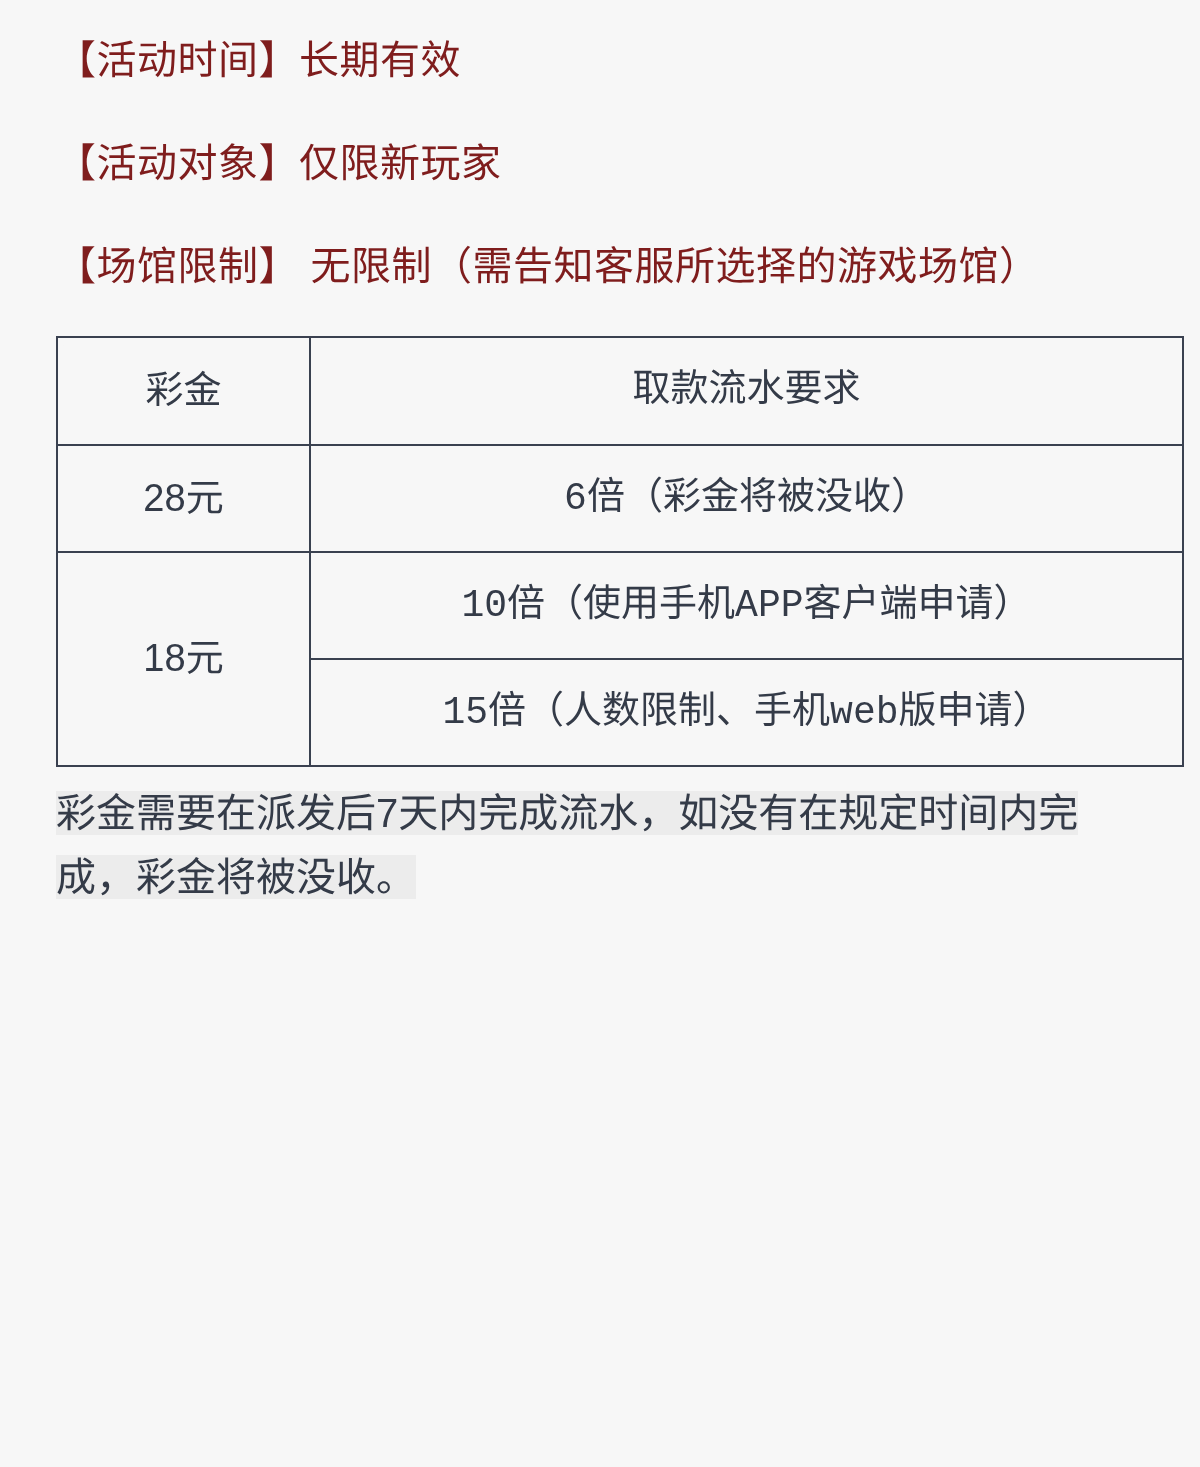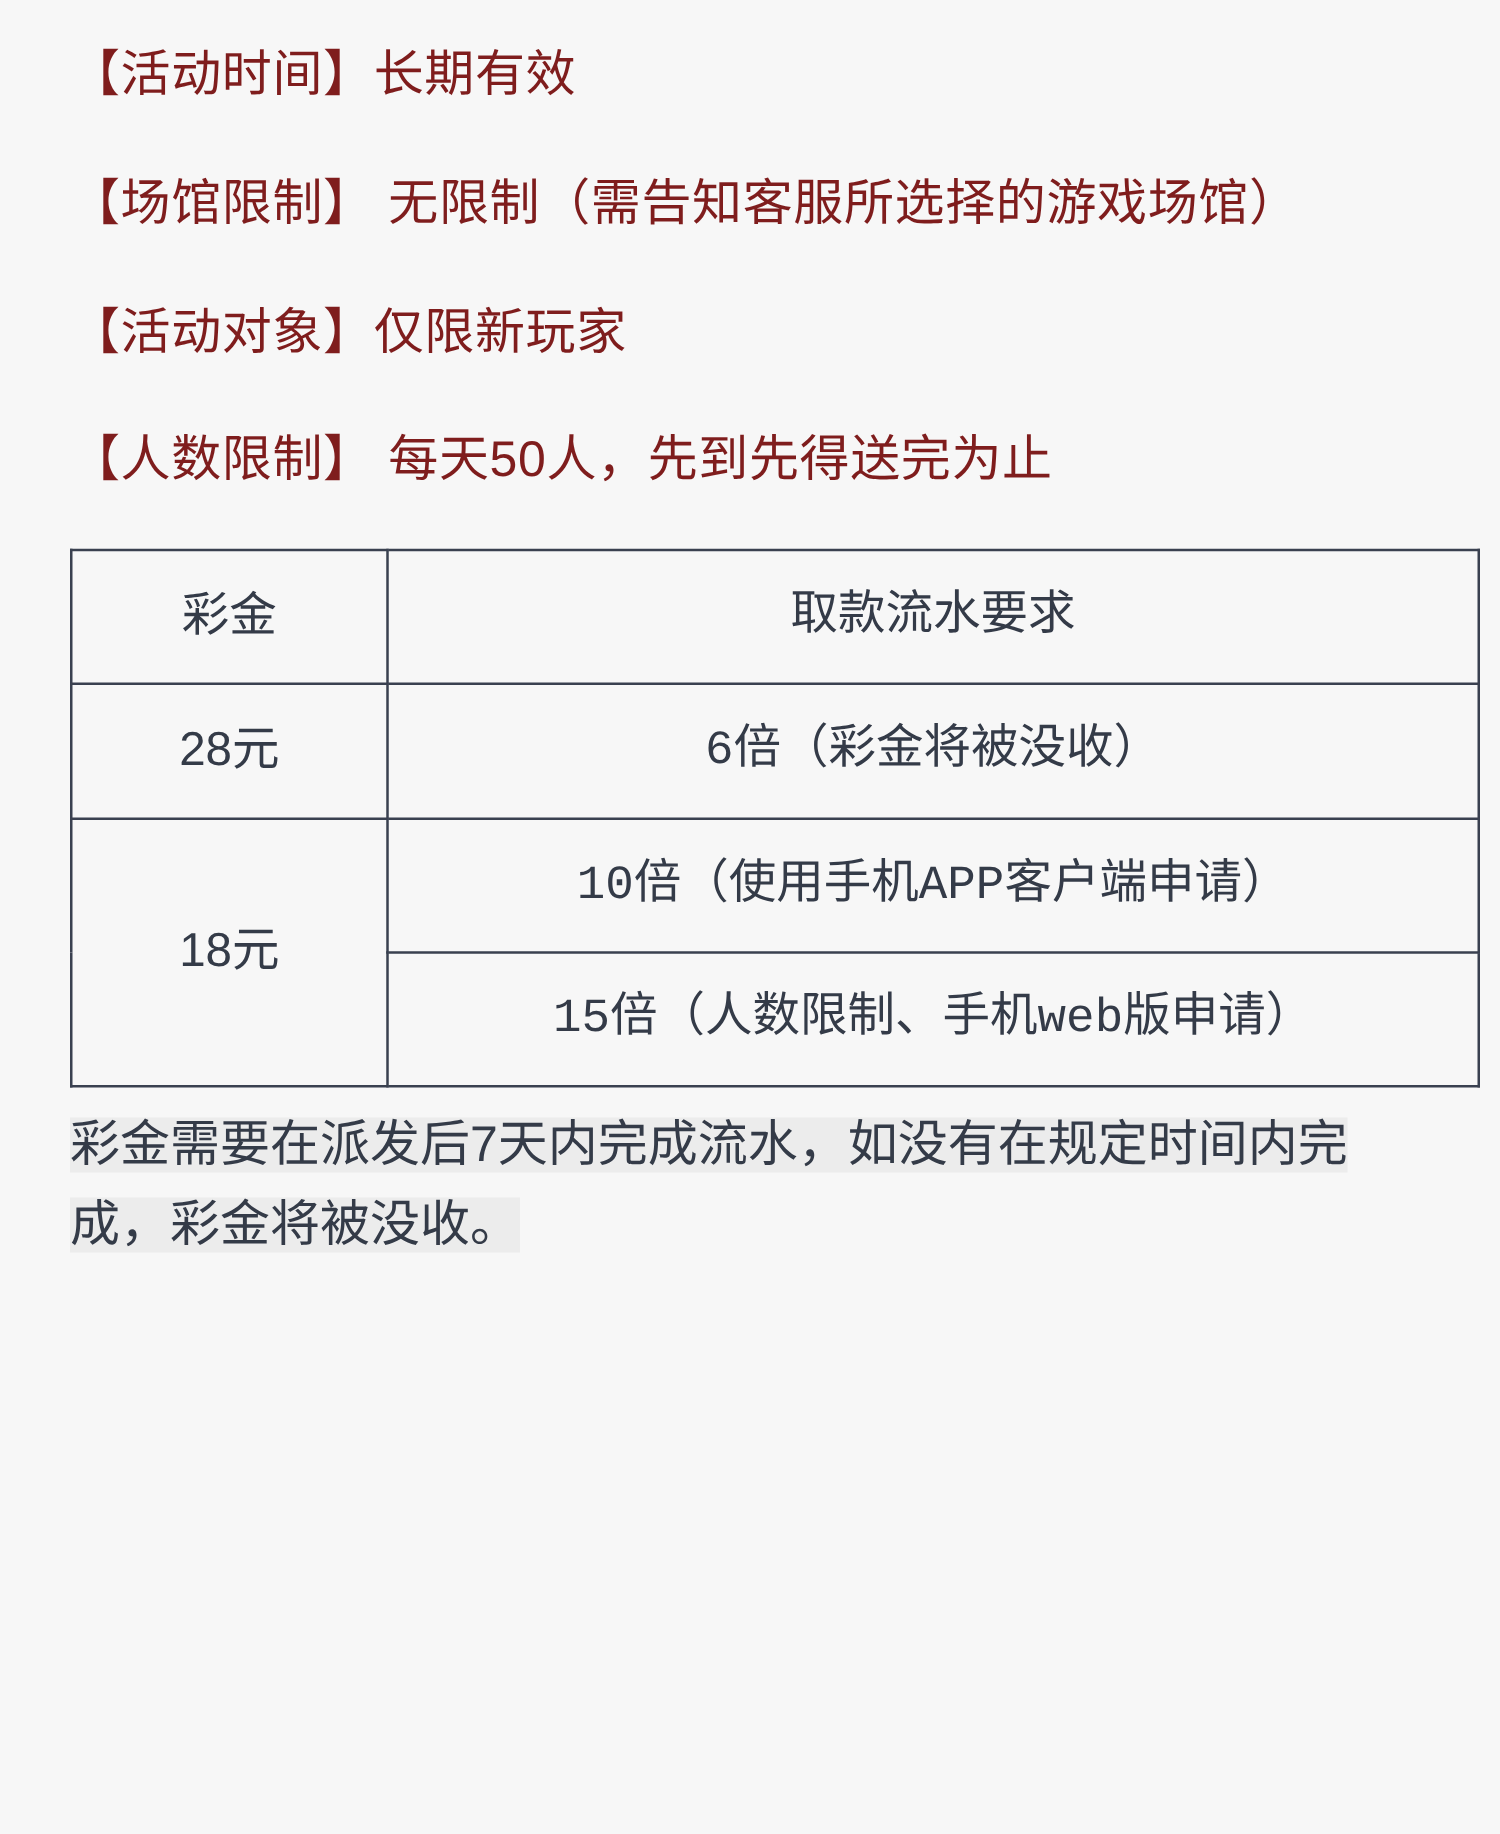--- a/index.html
+++ b/index.html
@@ -65,25 +65,24 @@
     text-align: center;
   }
 </style>
 </head>
 <body>
 
 <div class="page">
 
   <p class="para">【活动时间】长期有效</p>
 
+  <p class="para">【活动对象】仅限新玩家</p>
+
   <p class="para">【场馆限制】 无限制（需告知客服所选择的游戏场馆）</p>
 
-  <p class="para">【活动对象】仅限新玩家</p>
-
-  <p class="para">【人数限制】 每天50人，先到先得送完为止</p>
 
 
   <div class="tbl-wrap">
     <table class="bonus">
       <tbody>
         <tr class="head-row">
           <td class="c1">彩金</td>
           <td class="c2">取款流水要求</td>
         </tr>
         <tr>

